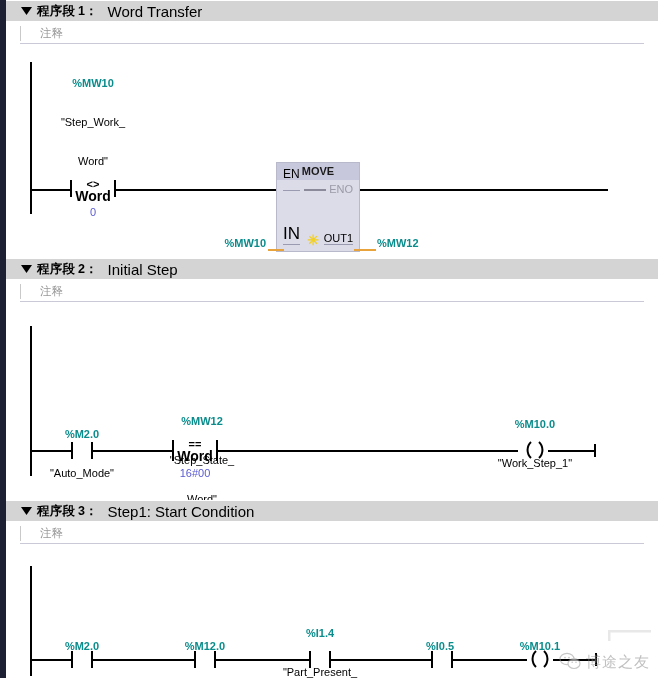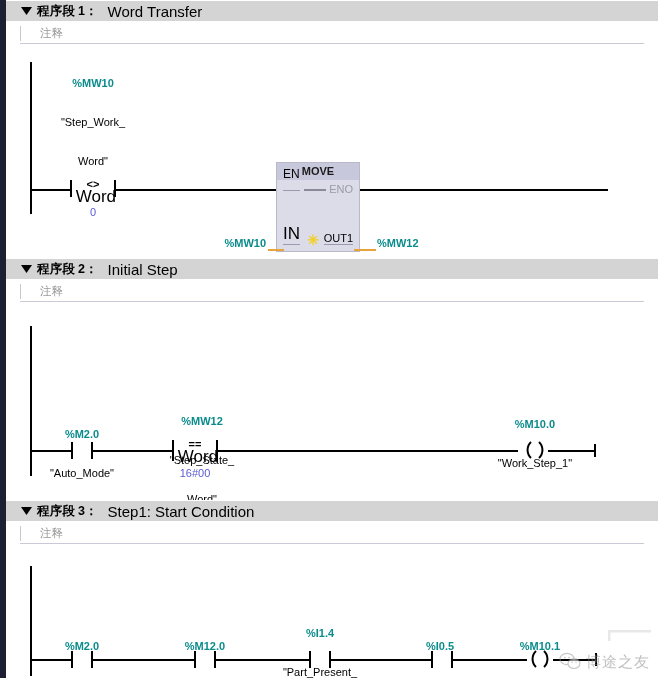--- a/index.html
+++ b/index.html
@@ -175,25 +175,24 @@
     text-align: center;
     width: 46px;
   }
   .cmp .op {
     font-size: 11px;
     font-weight: bold;
     line-height: 12px;
     color: #000;
   }
   .cmp .typ {
-    font-size: 17px;
-    font-weight: normal;
+    font-size: 14px;
+    font-weight: bold;
     line-height: 13px;
     color: #000;
-    text-align: right;
   }
   .cmp-val {
     position: absolute;
     text-align: center;
     width: 60px;
     color: #5a5ad0;
     font-size: 11px;
   }
 
   

